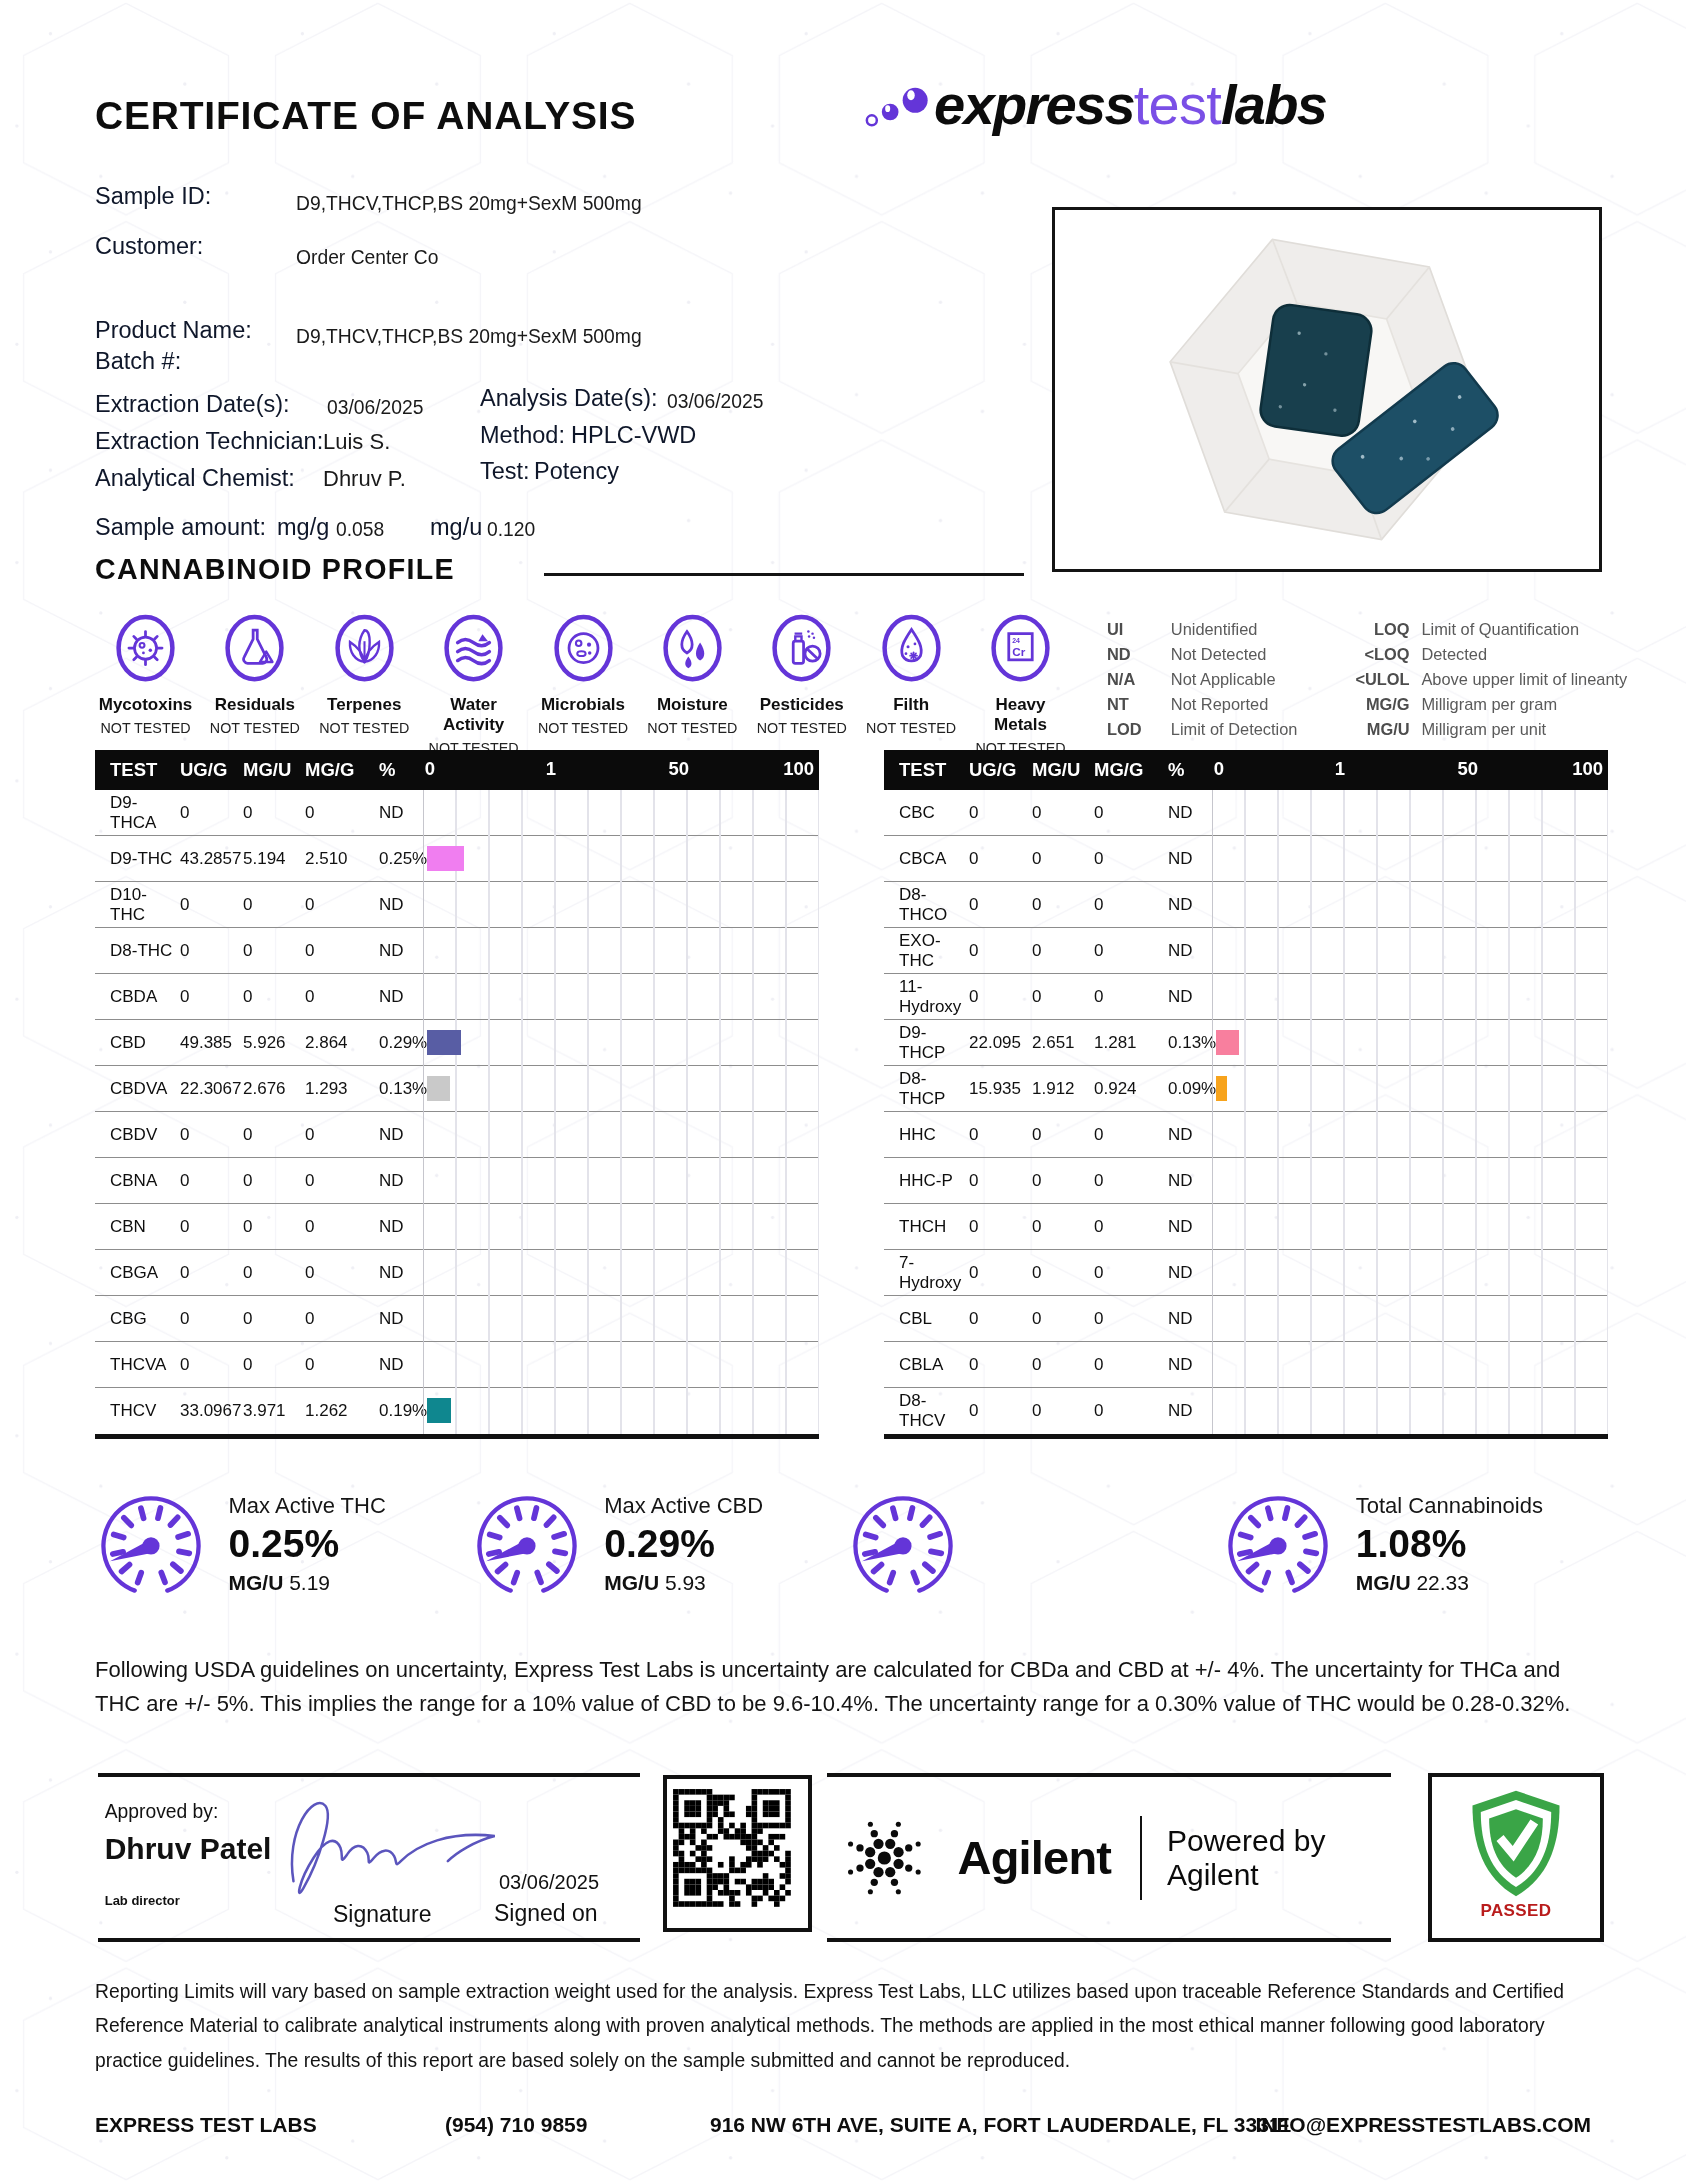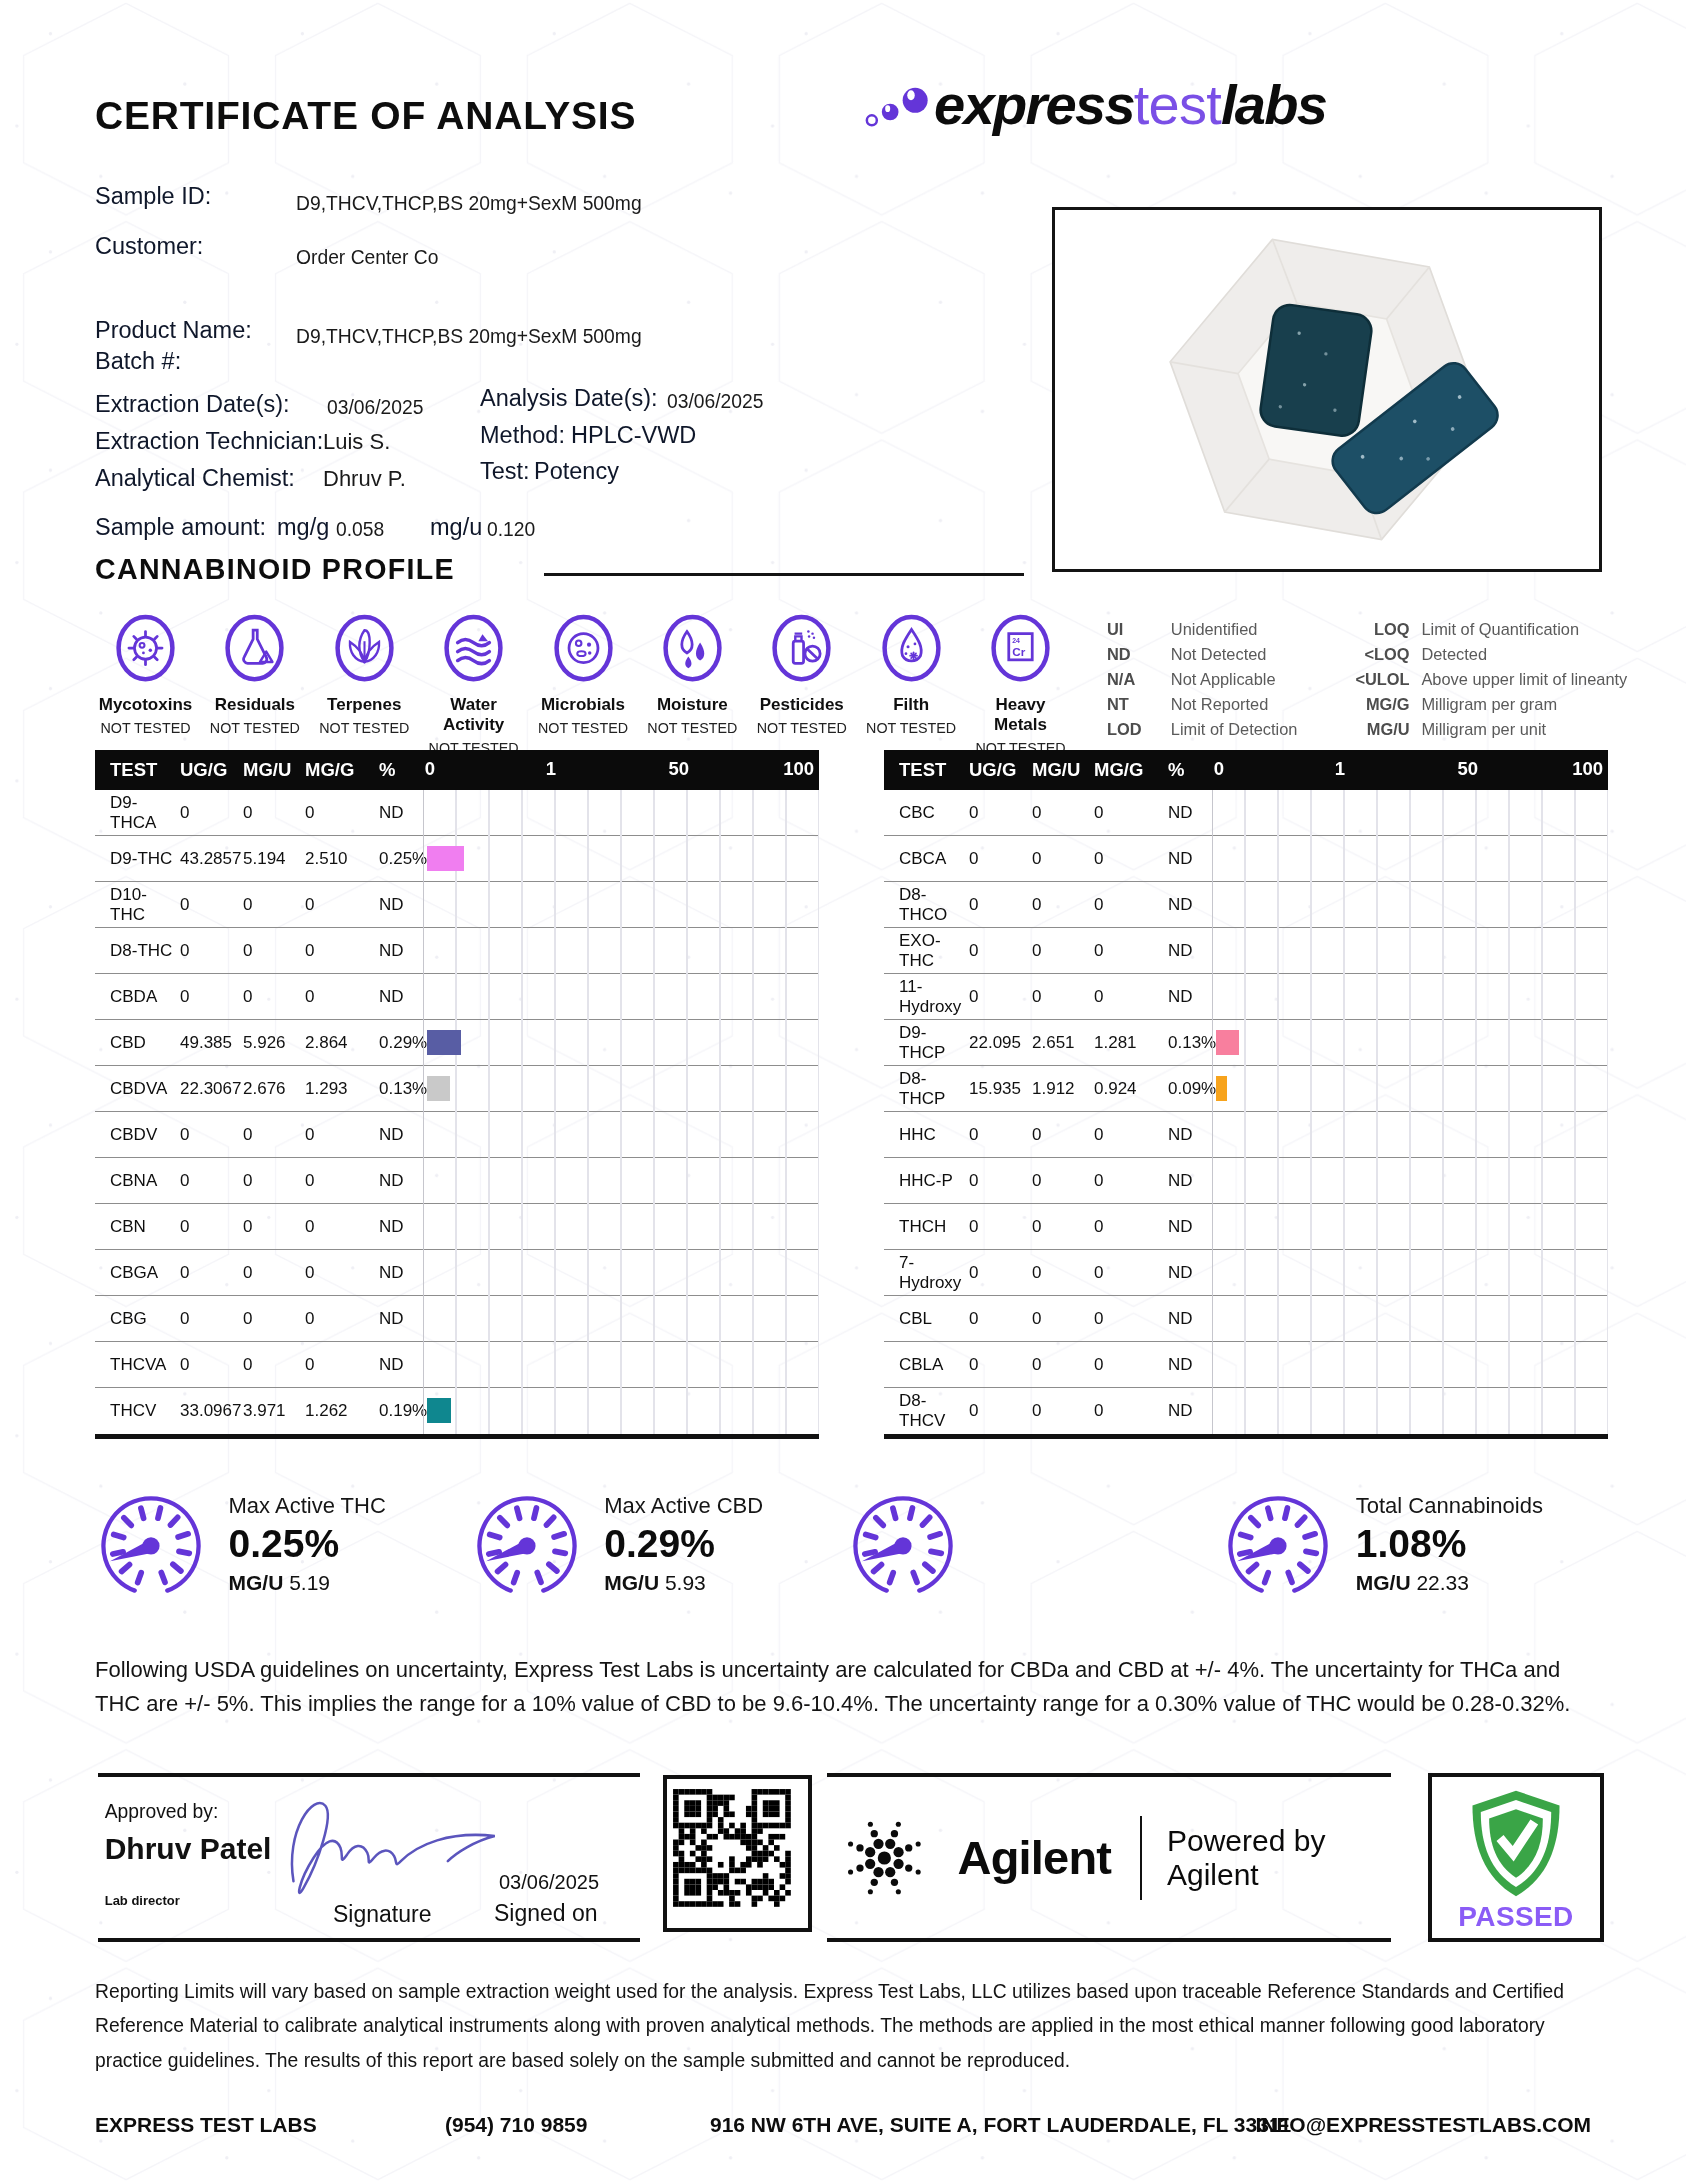--- a/index.html
+++ b/index.html
@@ -55,21 +55,21 @@
 
   .para{font-size:22px;line-height:1.55;color:#141414;}
 
   .sigblock{border-top:4.2px solid #111;border-bottom:4.2px solid #111;}
   .qrbox{border:4.2px solid #111;background:#fff;}
   .agblock{border-top:4.2px solid #111;border-bottom:4.2px solid #111;display:flex;align-items:center;}
   .agname{font-size:47px;font-weight:800;letter-spacing:-0.8px;color:#0b0b0b;}
   .agdiv{width:2.5px;height:84px;background:#111;margin:0 25px 0 28.6px;}
   .agpow{font-size:30px;color:#0b0b0b;}
   .passbox{border:4.2px solid #111;background:#fff;text-align:center;}
-  .passlbl{font-size:28px;font-weight:800;color:#8b5cf6;letter-spacing:0.4px;margin-top:-1.7px;}
+  .passlbl{font-size:17px;font-weight:800;color:#b91c1c;letter-spacing:0.4px;margin-top:-1.7px;}
 
   .disc{font-size:19.3px;line-height:1.78;color:#141414;}
   .contact{font-size:21px;font-weight:700;color:#0d0d0d;}
 </style>
 </head>
 <body>
 
 <div class="page">
 
   <svg class="bgpattern" width="1687" height="2183" viewBox="0 0 2009 2600">

